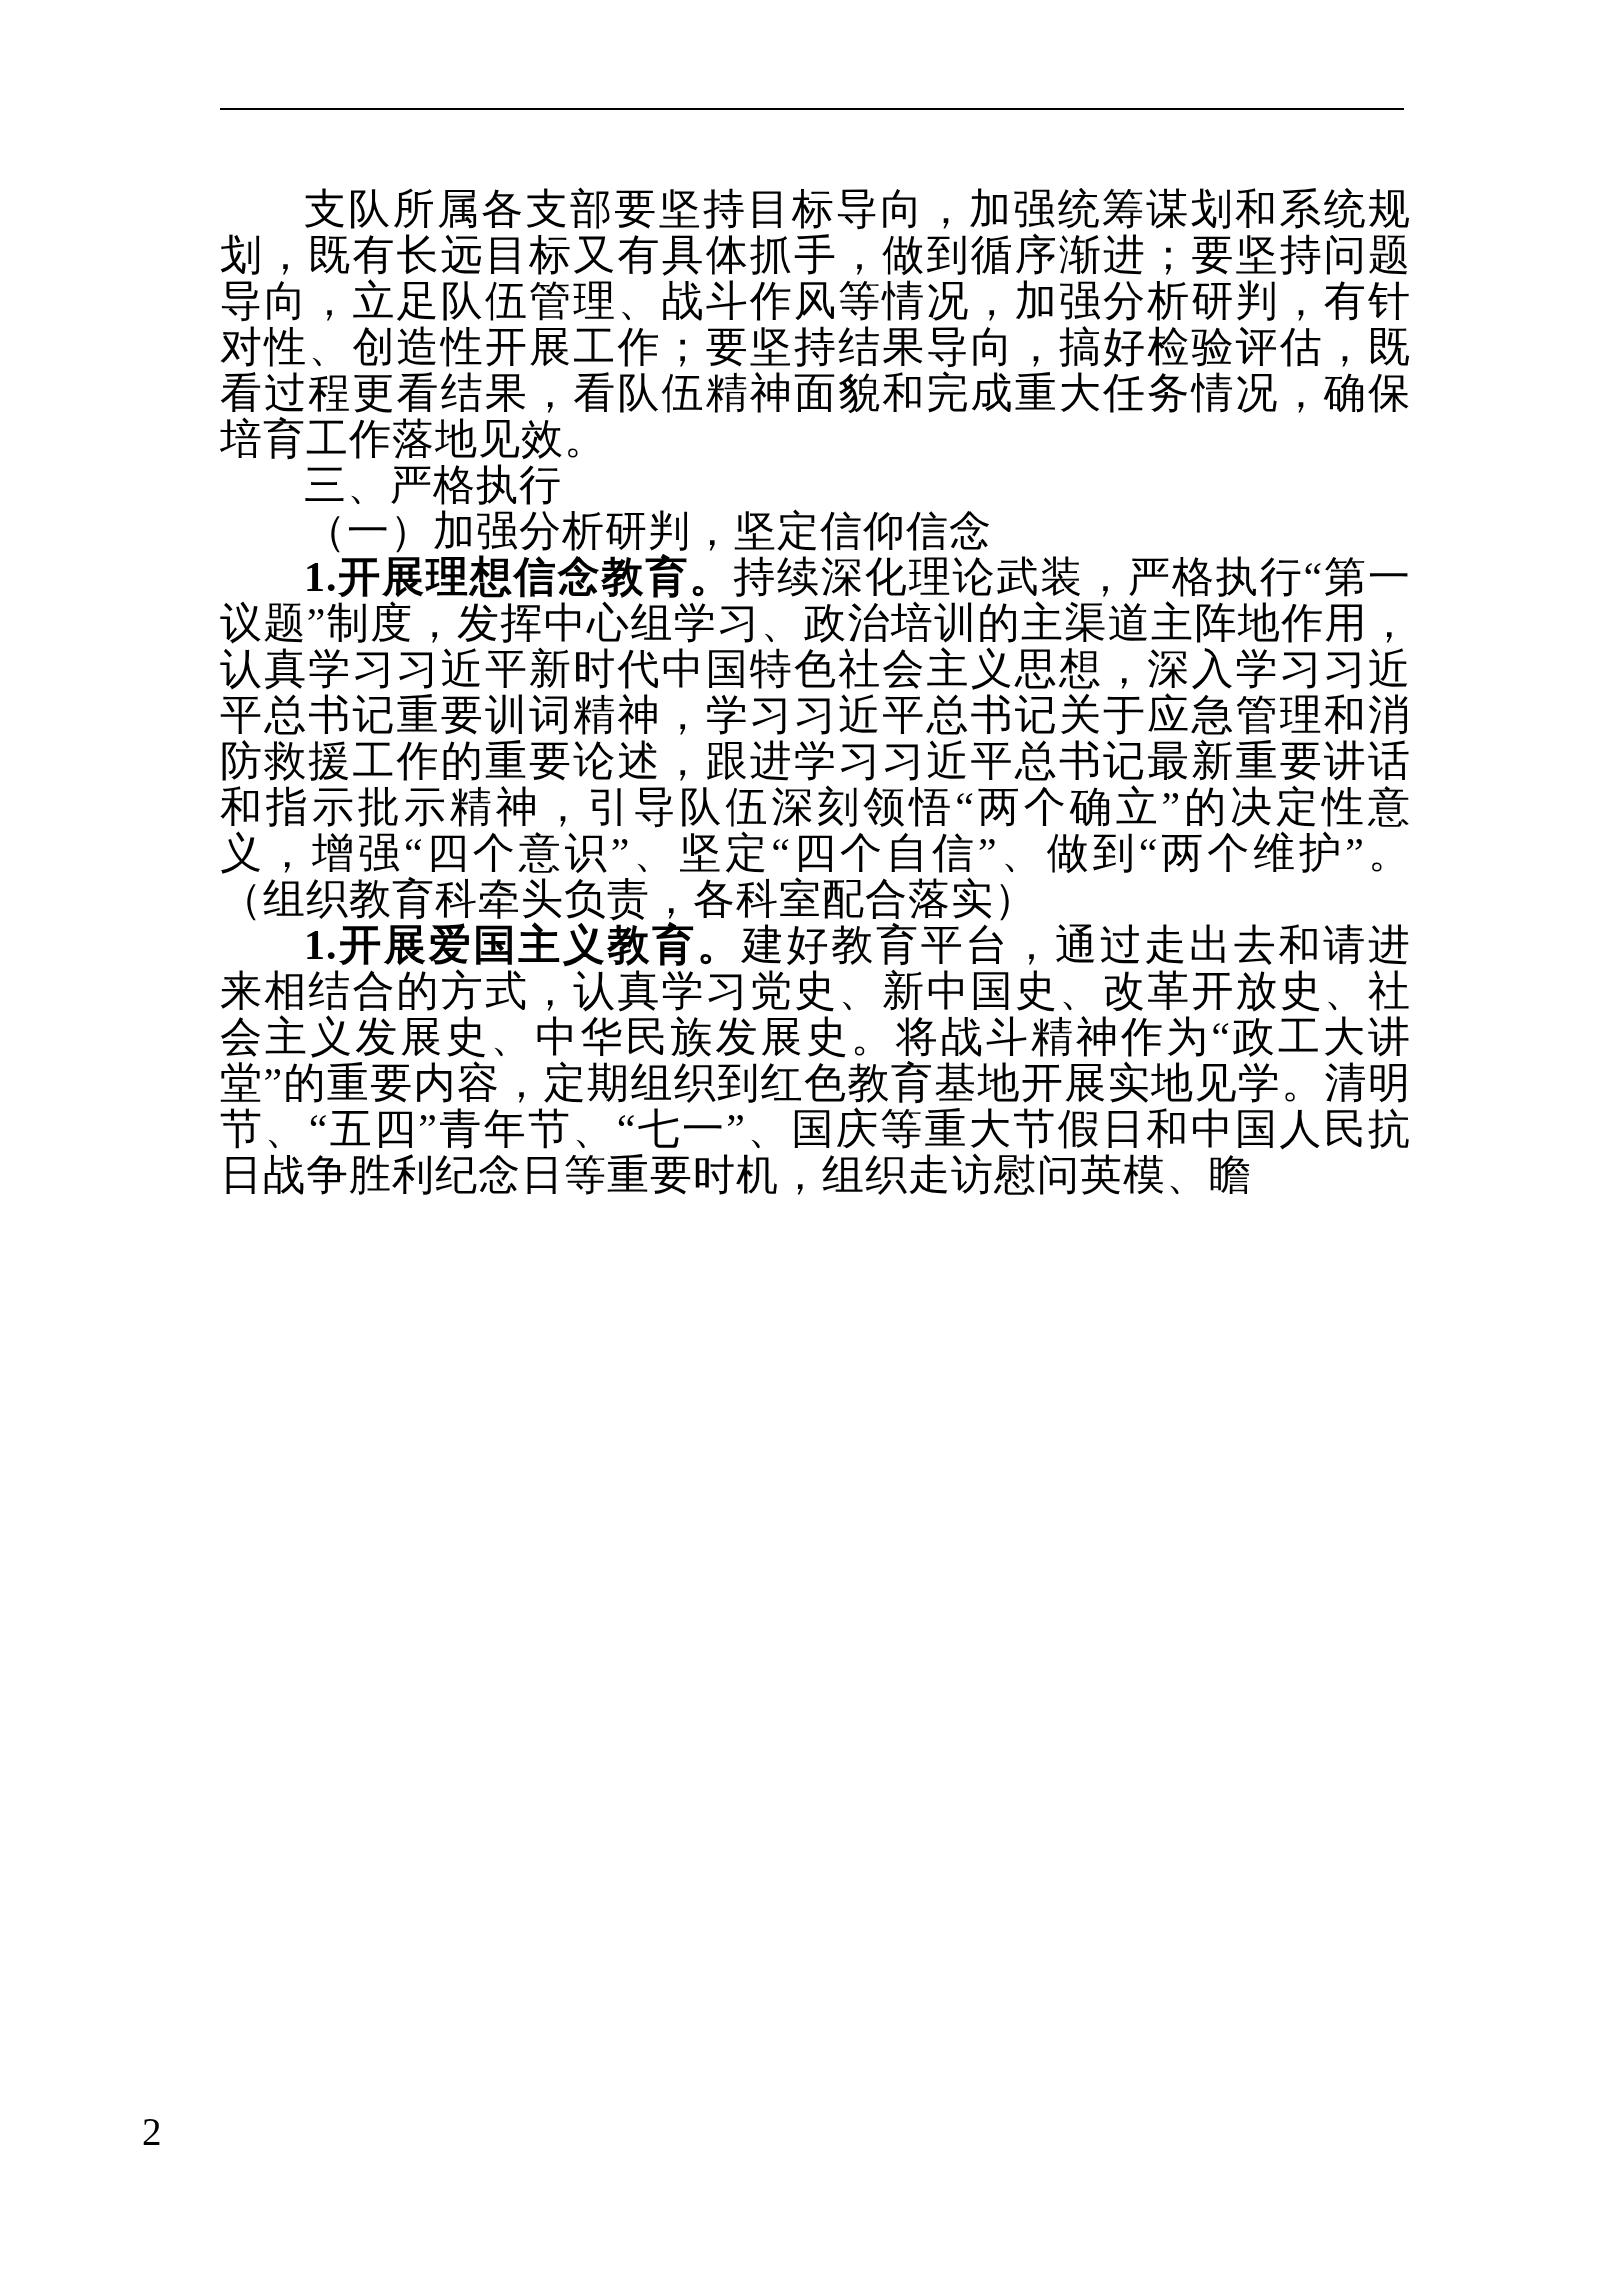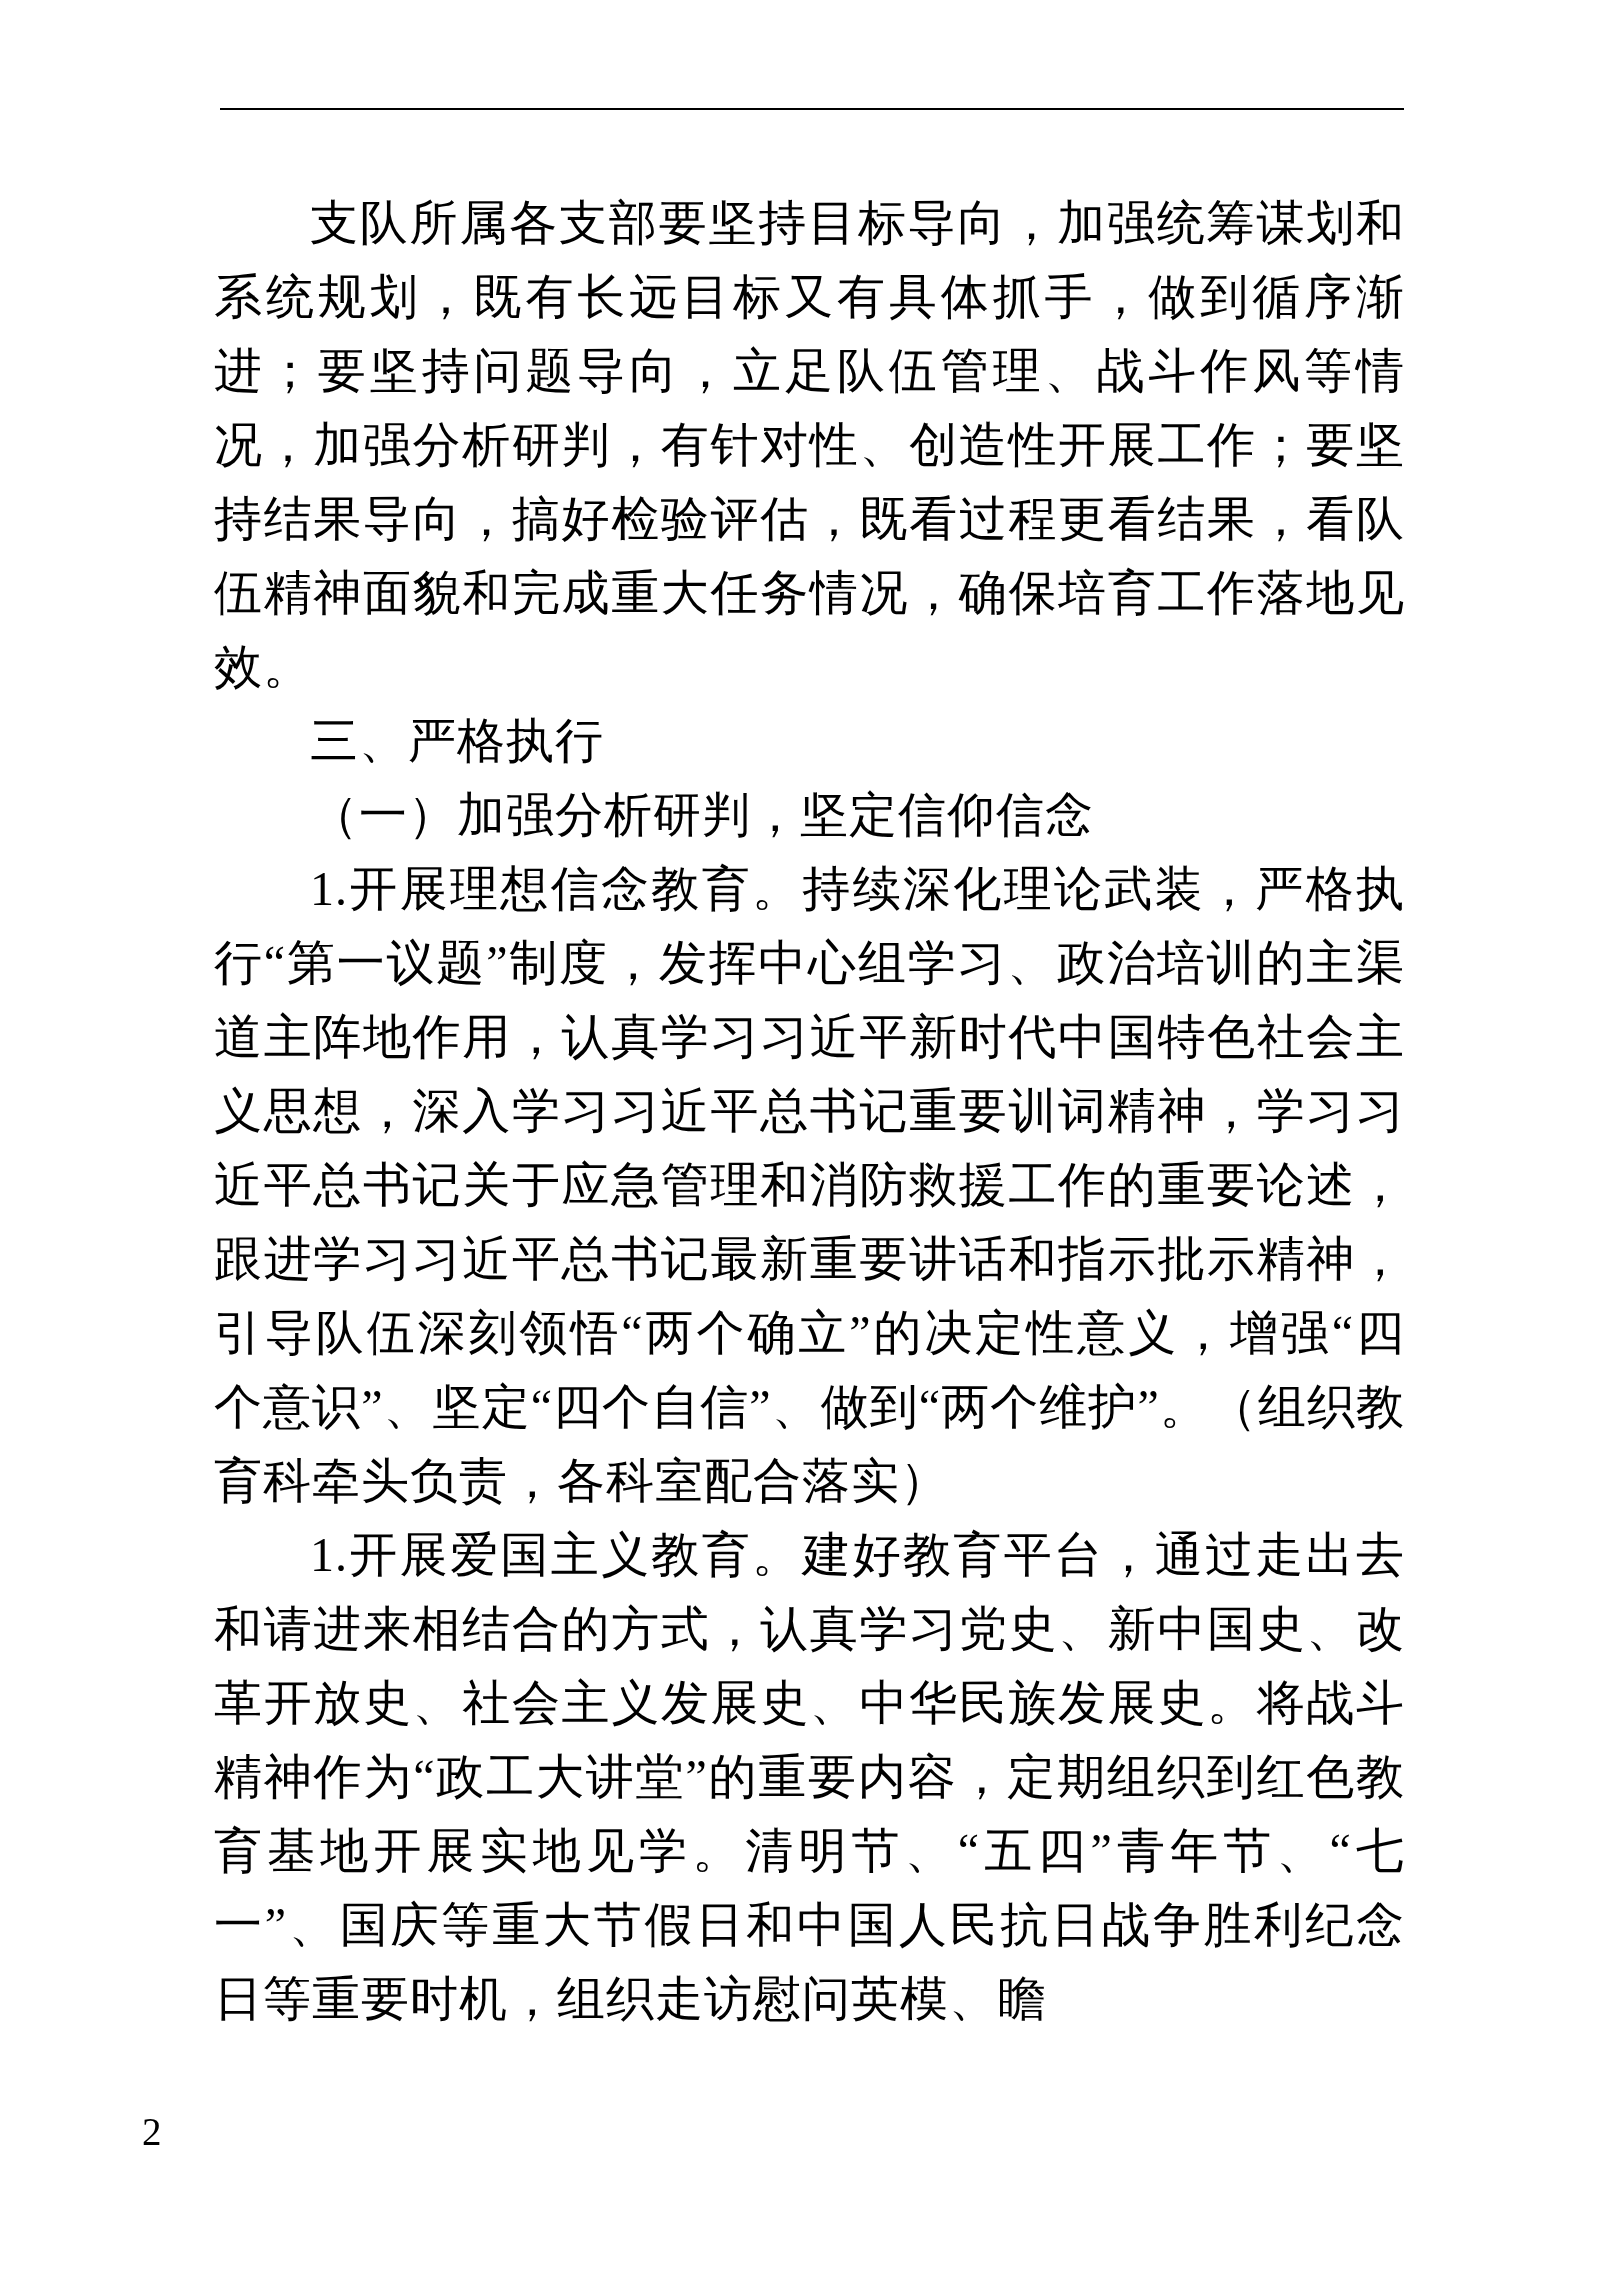--- a/index.html
+++ b/index.html
@@ -19,35 +19,35 @@
   .header-rule {
     position: absolute;
     top: 108px;
     left: 220px;
     width: 1184px;
     border-top: 2px solid #000000;
   }
   .body-text {
     position: absolute;
     top: 186px;
-    left: 214px;
+    left: 220px;
     width: 1191px;
-    font-size: 48px;
-    line-height: 74px;
+    font-size: 42px;
+    line-height: 46px;
     letter-spacing: 1px;
     text-align: justify;
     text-justify: inter-ideograph;
   }
   .para {
     margin: 0;
     padding: 0;
     text-indent: 2em;
   }
   .lead {
-    font-weight: normal;
+    font-weight: bold;
     margin-top: 28px;
   }
   .page-number {
     position: absolute;
     top: 2107px;
     left: 142px;
     font-size: 39px;
     line-height: 49px;
   }
 </style>

